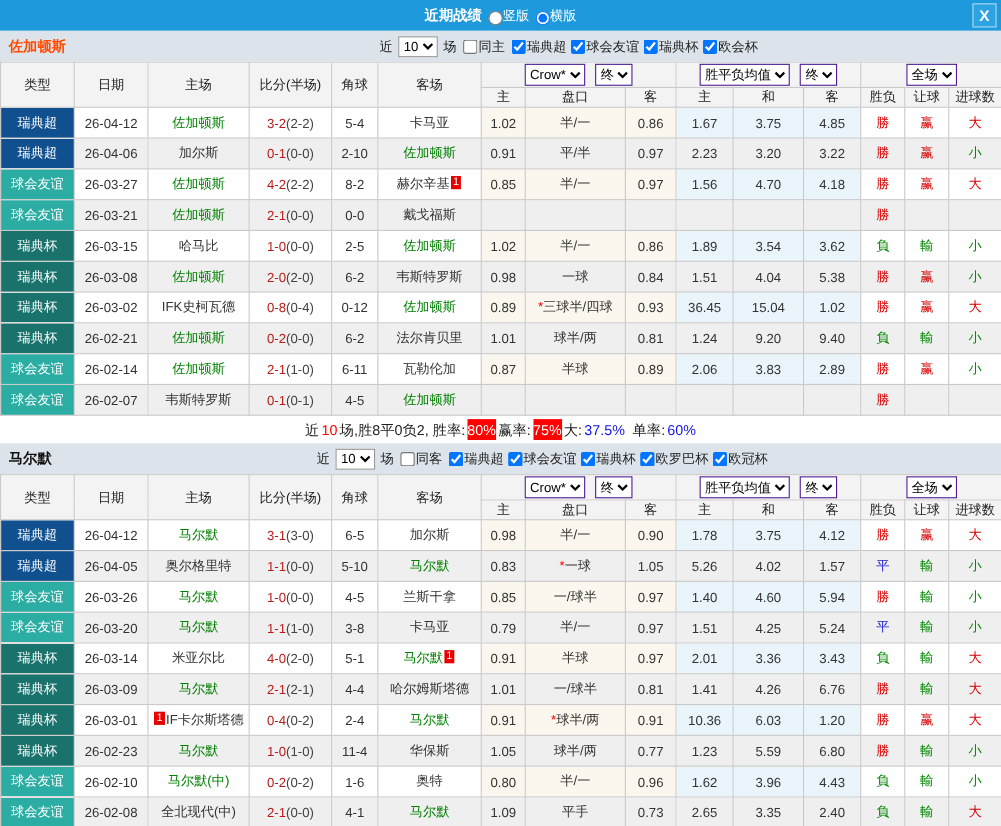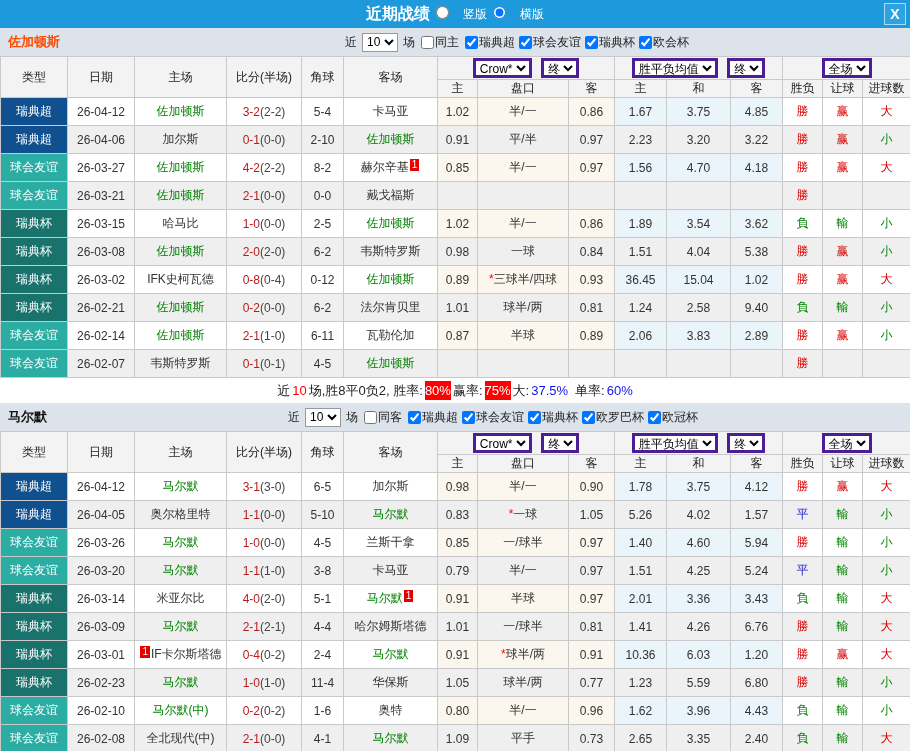--- a/index.html
+++ b/index.html
@@ -1,41 +1,41 @@
 <!DOCTYPE html>
 <html><head>
 <meta charset="utf-8">
 <style>
   *{box-sizing:border-box;margin:0;padding:0}
   html,body{width:910px;height:751px;overflow:hidden;background:#fff;
     font-family:"Liberation Sans","DejaVu Sans",sans-serif;font-size:12px;color:#333}
   
   .titlebar{height:28px;background:#1e9adc;display:flex;align-items:center;justify-content:center;gap:6px;position:relative;color:#fff}
-  .titlebar .title{font-weight:bold;font-size:16px}
-  .titlebar label{display:flex;align-items:flex-start;gap:14px;cursor:pointer}
+  .titlebar .title{font-weight:bold;font-size:13px}
+  .titlebar label{display:flex;align-items:flex-end;gap:0;cursor:pointer}
   .titlebar input{margin:0}
   .close-btn{position:absolute;right:4px;top:3px;width:22px;height:22px;line-height:20px;text-align:center;
     background:#2ea3e2;border:1px solid #a9d9f3;color:#fff;font-weight:bold;font-size:14px;cursor:pointer}
   
   .section-bar{height:28px;background:#dce3ea;display:flex;align-items:center;position:relative}
   .team-name{margin-left:8px;font-weight:bold;font-size:13px}
   .sec0 .team-name{color:#ff4a00}
   .sec1 .team-name{color:#111}
   .filters{position:absolute;display:flex;align-items:center;gap:2px;color:#222;white-space:nowrap}
   .sec0 .filters{left:345px}
   .sec1 .filters{left:288px}
   .filters select{height:19px;font-size:12px;margin:0 3px;border:1px solid #999;background:#fff}
   .filters label{display:flex;align-items:center;margin-left:4px;cursor:pointer}
   .filters input{margin:0 1px 0 0}
   
   table{width:910px;border-collapse:collapse;table-layout:fixed}
   th,td{border:1px solid #c9c9c9;text-align:center;overflow:hidden;white-space:nowrap}
   thead th{background:#f3f3f3;font-weight:normal;color:#222;height:23px}
   thead tr.h2 th{height:18px}
-  thead select{height:20px;font-size:12px;border:3px solid #4c1d95;background:#fff;margin:0 3px}
+  thead select{height:20px;font-size:12px;border:1px solid #4c1d95;background:#fff;margin:0 3px}
   tbody td{height:28px;background:#fff}
   tr.alt td{background:#efefef}
   td.cream{background:#fcf7ee}
   td.blue{background:#e9f4fb}
   td.type{color:#fff}
   .green{color:#008000}
   .ft{color:#b91c1c}
   .ht{color:#444}
   .star{color:#f00}
   .badge{display:inline-block;background:#e80000;color:#fff;font-size:10px;line-height:12px;padding:0 2px;vertical-align:3px;margin:0 1px}
@@ -272,21 +272,21 @@
             <td class="type" style="background: rgb(25, 115, 108);"><span>瑞典杯</span></td>
             <td><span>26-02-21</span></td>
             <td><span class="green">佐加顿斯</span></td>
             <td><span class="ft">0-2</span><span class="ht">(0-0)</span></td>
             <td><span>6-2</span></td>
             <td><span>法尔肯贝里</span></td>
             <td class="cream"><span>1.01</span></td>
             <td class="cream"><span>球半/两</span></td>
             <td class="cream"><span>0.81</span></td>
             <td class="blue"><span>1.24</span></td>
-            <td class="blue"><span>2.58</span></td>
+            <td class="blue"><span>9.20</span></td>
             <td class="blue"><span>9.40</span></td>
             <td><span class="res" style="color: rgb(0, 136, 0);">負</span></td>
             <td><span class="res" style="color: rgb(0, 136, 0);">輸</span></td>
             <td><span class="res" style="color: rgb(0, 136, 0);">小</span></td>
           </tr>
           <tr>
             <td class="type" style="background: rgb(43, 173, 164);"><span>球会友谊</span></td>
             <td><span>26-02-14</span></td>
             <td><span class="green">佐加顿斯</span></td>
             <td><span class="ft">2-1</span><span class="ht">(1-0)</span></td>

